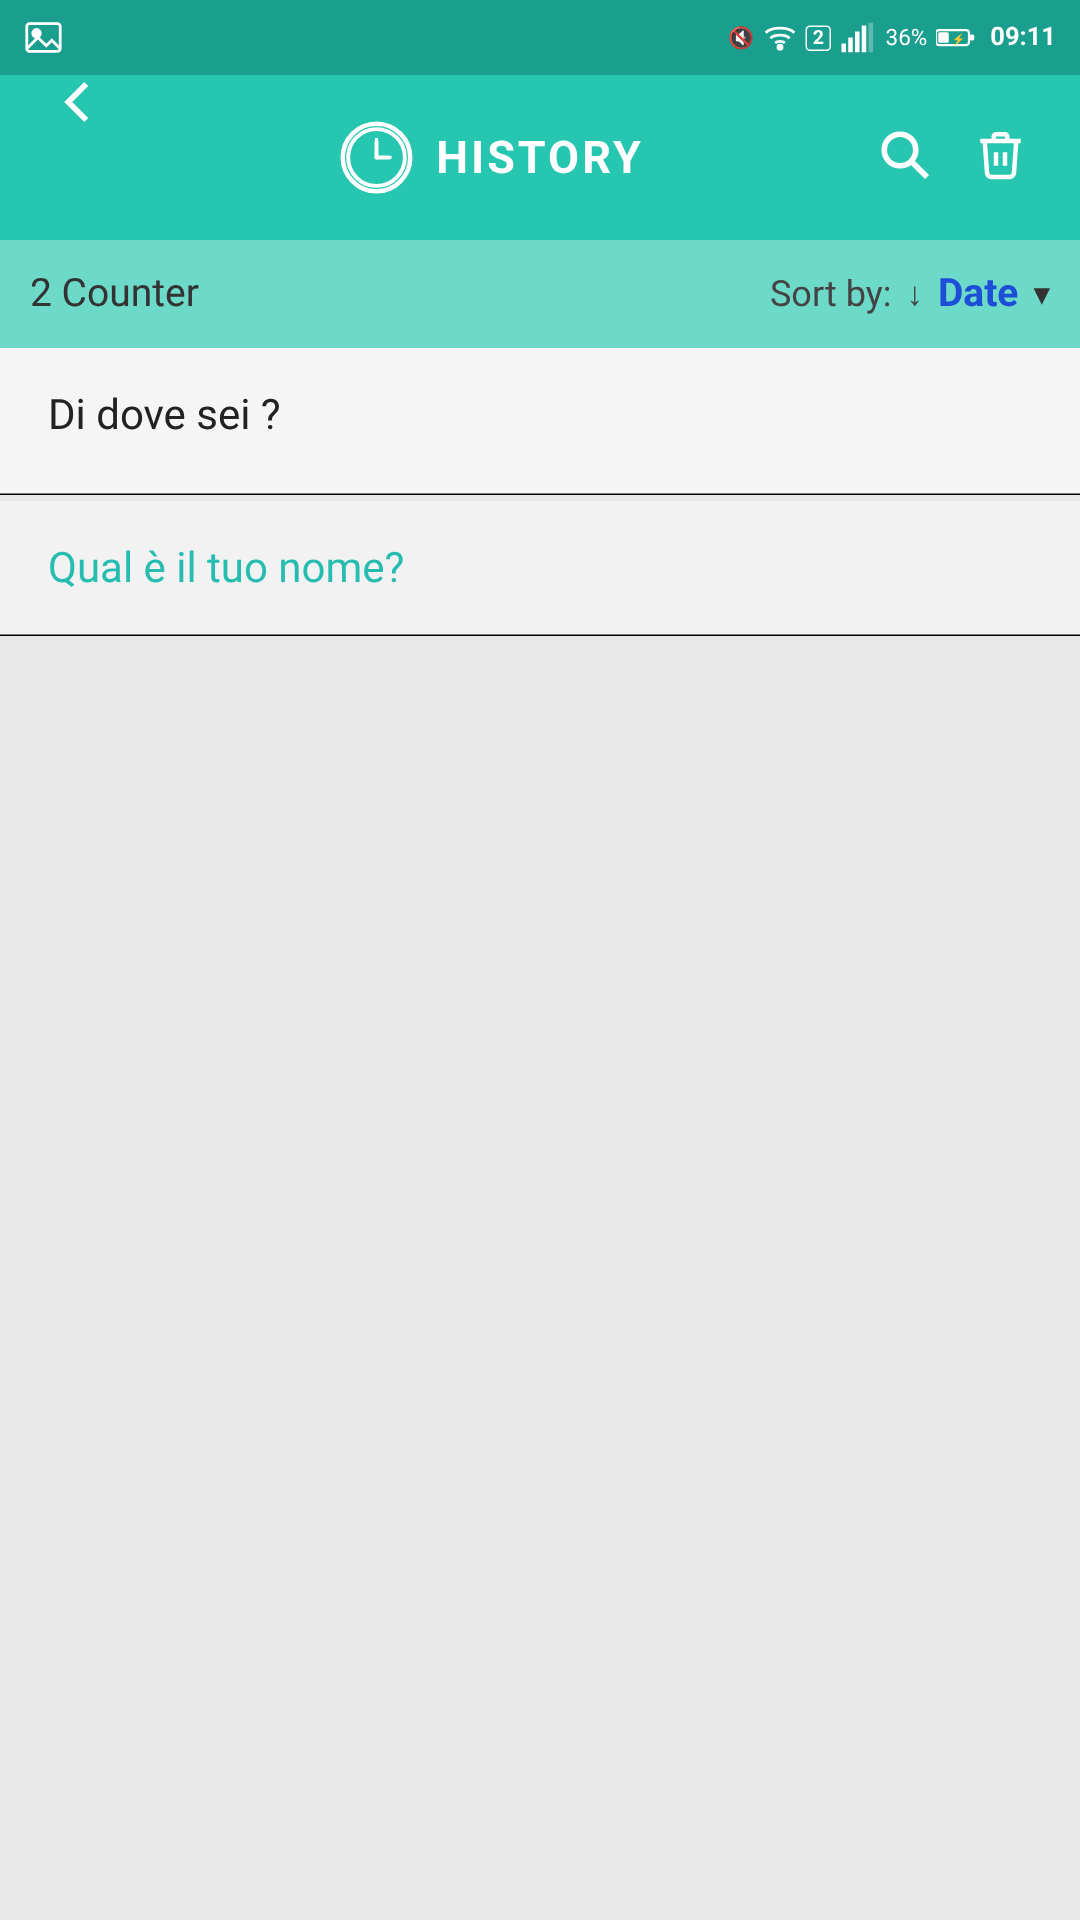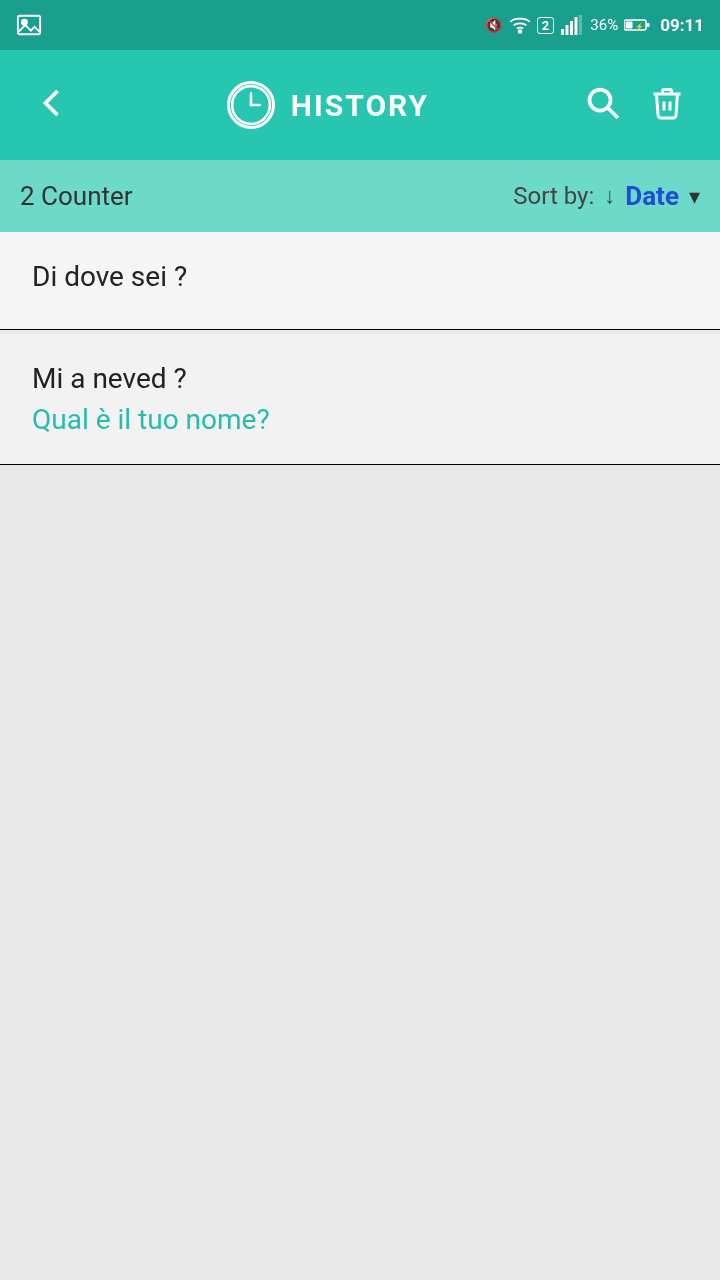--- a/index.html
+++ b/index.html
@@ -33,21 +33,20 @@
       font-size: 15px;
       color: white;
     }
 
     
     .app-bar {
       width: 720px;
       height: 110px;
       background: #26c6b0;
       display: flex;
-      align-items: center;
       justify-content: space-between;
       padding: 0 35px;
     }
     .app-bar-center {
       display: flex;
       align-items: center;
       gap: 16px;
     }
     .app-bar-title {
       font-size: 30px;
@@ -249,17 +248,16 @@
   </div>
 </div>
 
 <div class="list-area">
 
   <div class="list-item">
     <div class="item-primary">Di dove sei ?</div>
   </div>
 
   <div class="list-item" style="margin-top:4px;">
-    <div class="item-primary">Mi a neved ?</div>
     <div class="item-secondary">Qual è il tuo nome?</div>
   </div>
 
 </div>
 
 </body></html>

